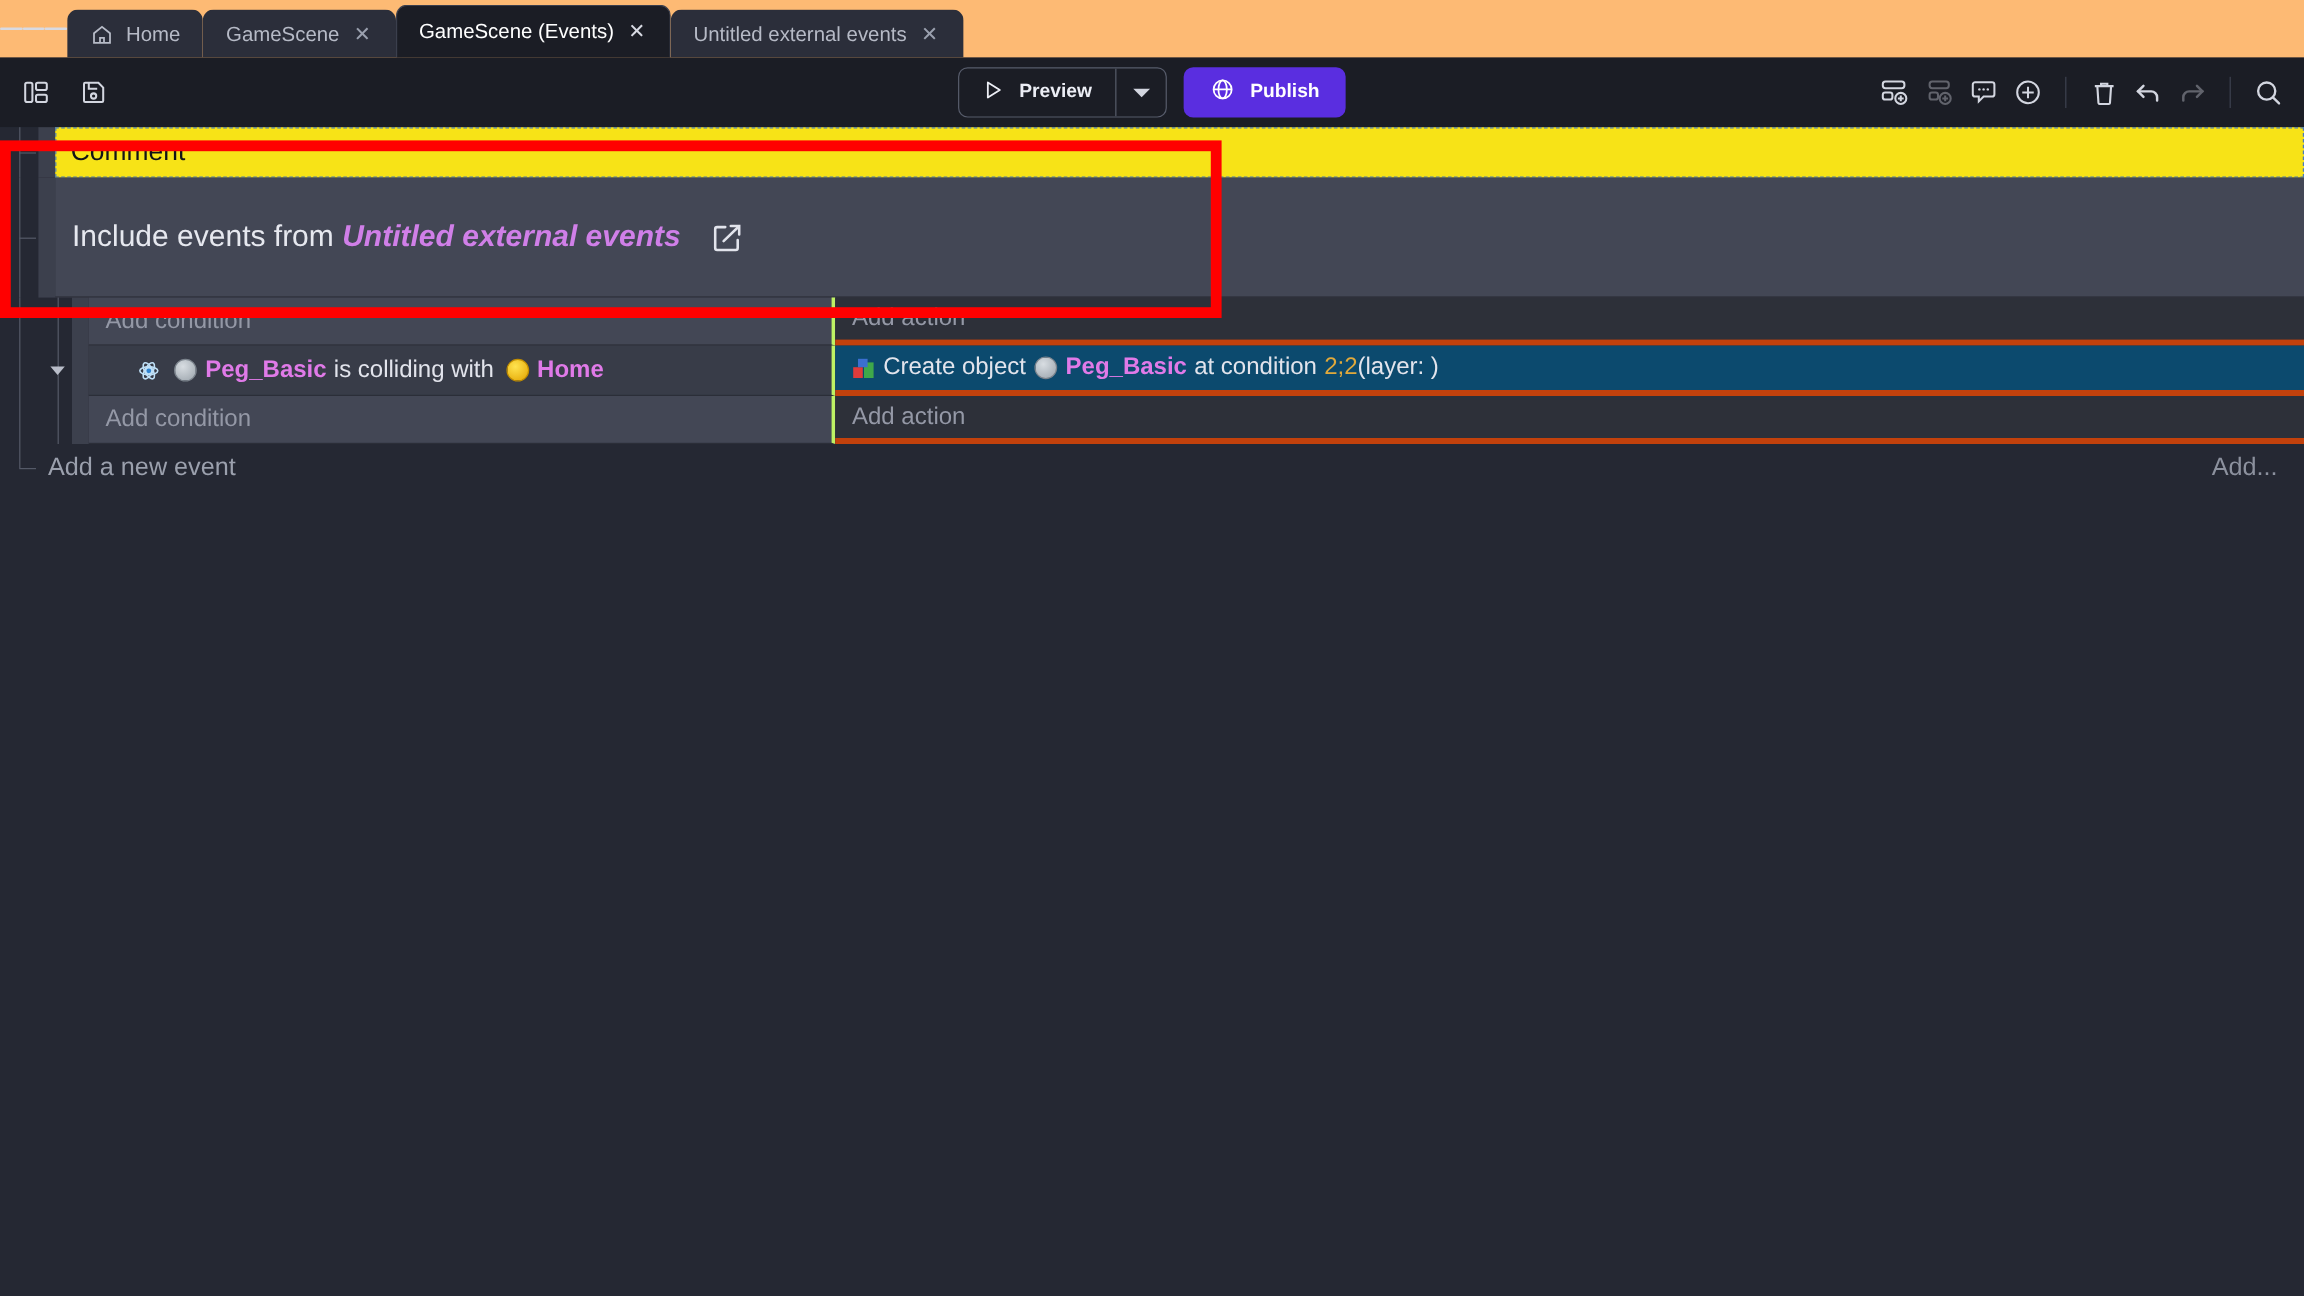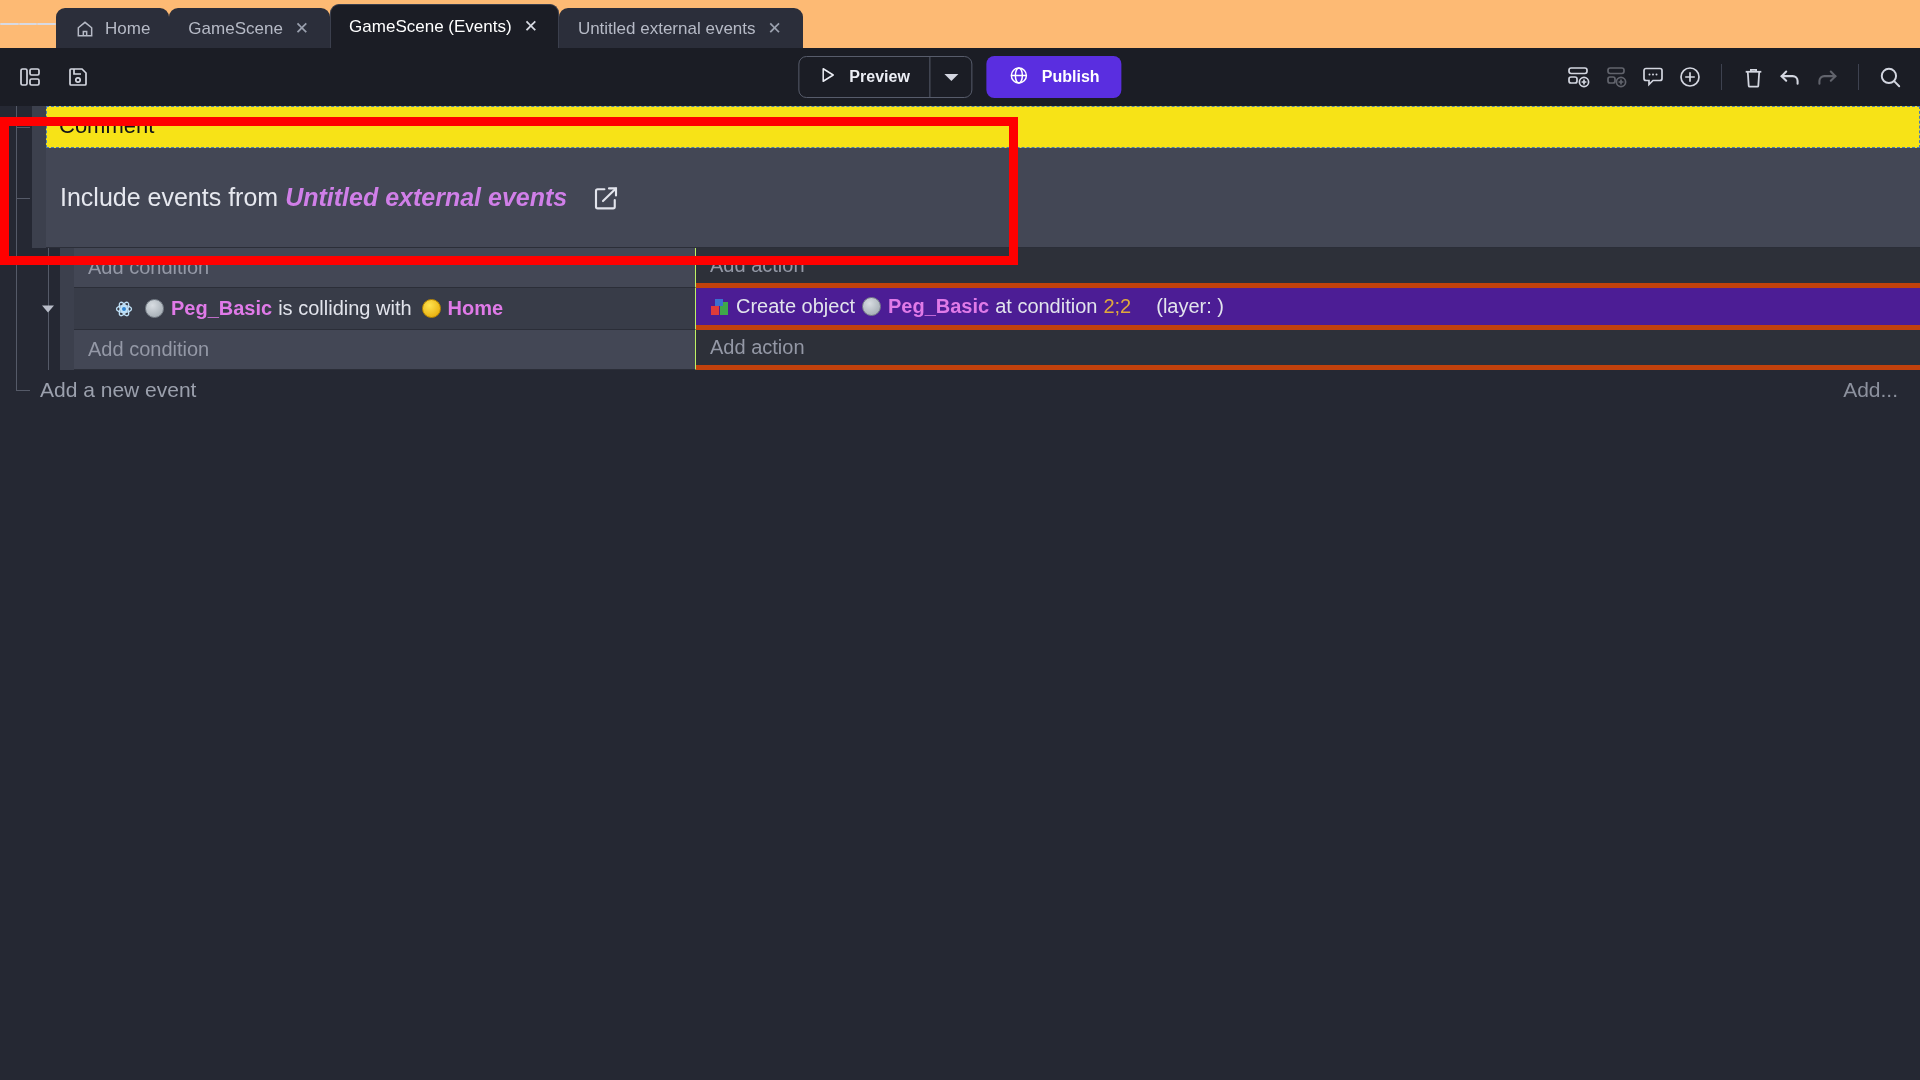--- a/index.html
+++ b/index.html
@@ -188,42 +188,42 @@
     padding-left: 14px;
     color: #ffffff; font-size: 26px;
   }
 
   
   .ca-table { flex: 1; display: flex; flex-direction: column; }
   .ca-line { display: flex; }
   .cond-cell {
     width: 622px; flex: 0 0 622px;
     background: #434755;
-    border-right: 1px solid #bef264;
+    border-right: 3px solid #bef264;
     border-bottom: 1px solid #2b2e38;
     padding: 6px 10px 6px 14px;
     min-height: 38px;
     font-size: 20px;
     display: flex; align-items: center;
     cursor: pointer;
   }
   .act-cell {
     flex: 1;
     background: #2d3039;
     border-bottom: 5px solid #c2410c;
     padding: 6px 10px 6px 14px;
     min-height: 38px;
     font-size: 20px;
     display: flex; align-items: center;
     cursor: pointer;
   }
   .cond-cell.filled, .act-cell.filled {
     background: #383c48; min-height: 42px;
   }
-  .act-cell.filled { background: #4c1d95; }
+  .act-cell.filled { background: #0c4a6e; }
   .placeholder { color: #9498a6; }
   .instr { color: #e2e4ec; display: flex; align-items: center; gap: 0; }
   .obj-name { color: #e07ae8; font-weight: bold; }
   .num-val { color: #e0a93c; }
   .ca-indent { width: 26px; flex: 0 0 26px; }
 
   .dot { display: inline-block; border-radius: 50%; margin: 0 7px 0 4px; }
   .dot-gray {
     width: 19px; height: 19px;
     background: radial-gradient(circle at 38% 32%, #d8dde2, #9aa3ab);
@@ -483,21 +483,21 @@
                 <rect x="1" y="9" width="8" height="9" fill="#e03b3b"></rect>
                 <rect x="10" y="5" width="8" height="13" fill="#3fa84a"></rect>
                 <rect x="5" y="2" width="8" height="7" fill="#3b6fd0"></rect>
               </svg>
             </span>
             <span>Create object</span>
             <span class="dot dot-gray" style="margin-left:7px;"></span>
             <span class="obj-name">Peg_Basic</span>
             <span style="margin:0 6px;">at condition</span>
             <span class="num-val">2;2</span>
-            <span style="margin-left:25px;">(layer: )</span>
+            <span style="margin-left:0;">(layer: )</span>
           </span>
         </div>
       </div>
 
       <div class="ca-line">
         <div class="cond-cell">
           <span class="placeholder">Add condition</span>
         </div>
         <div class="act-cell">
           <span class="placeholder">Add action</span>

